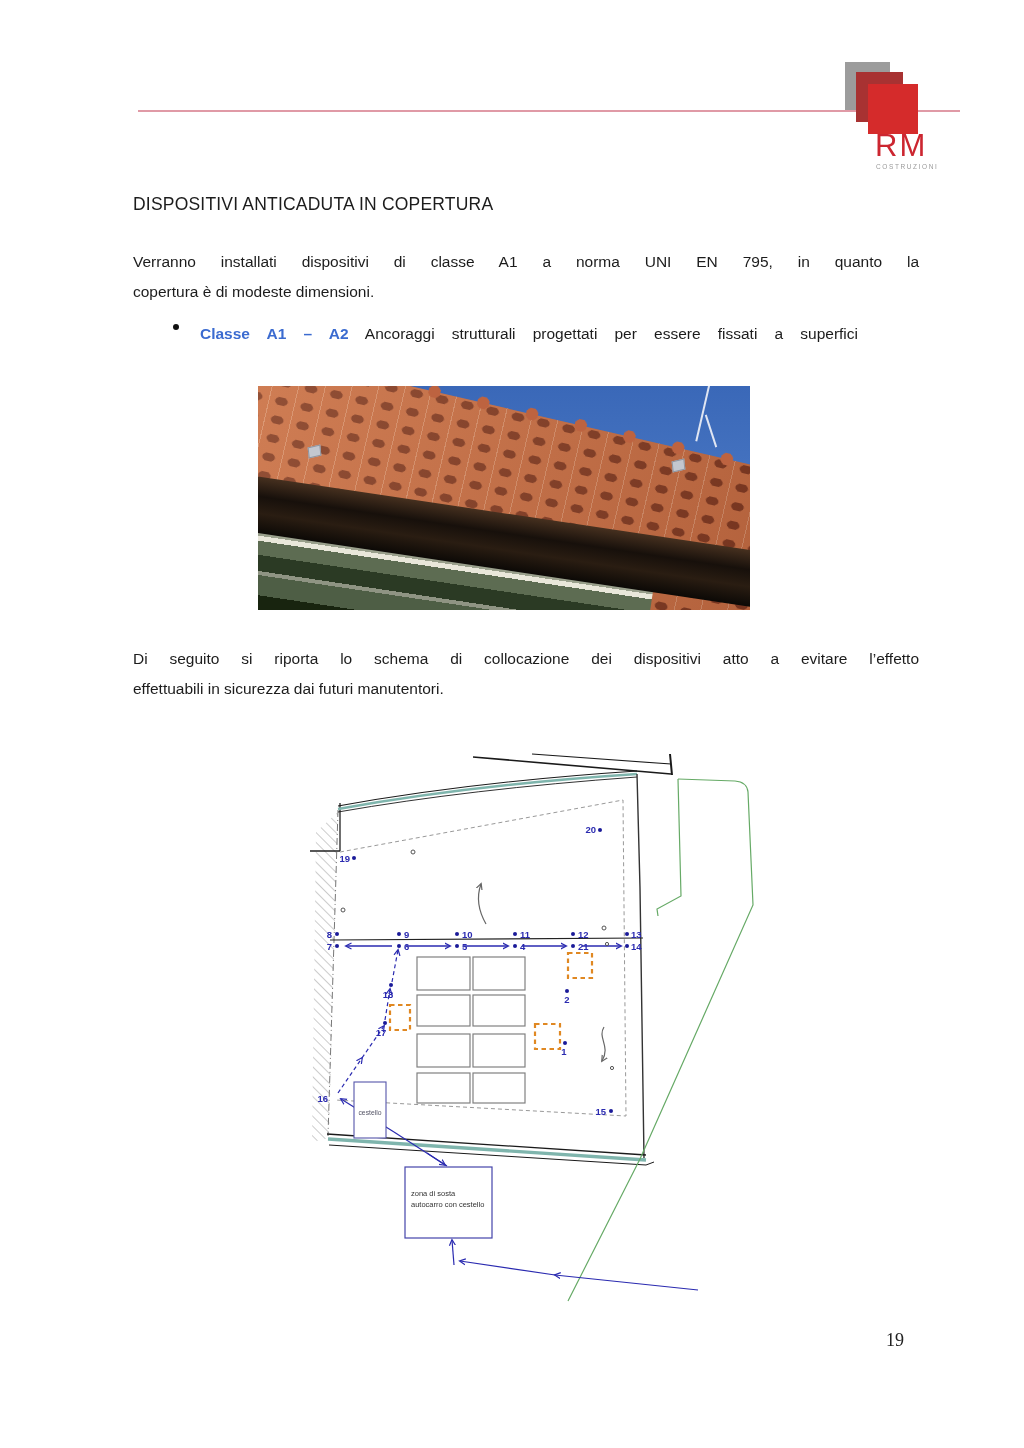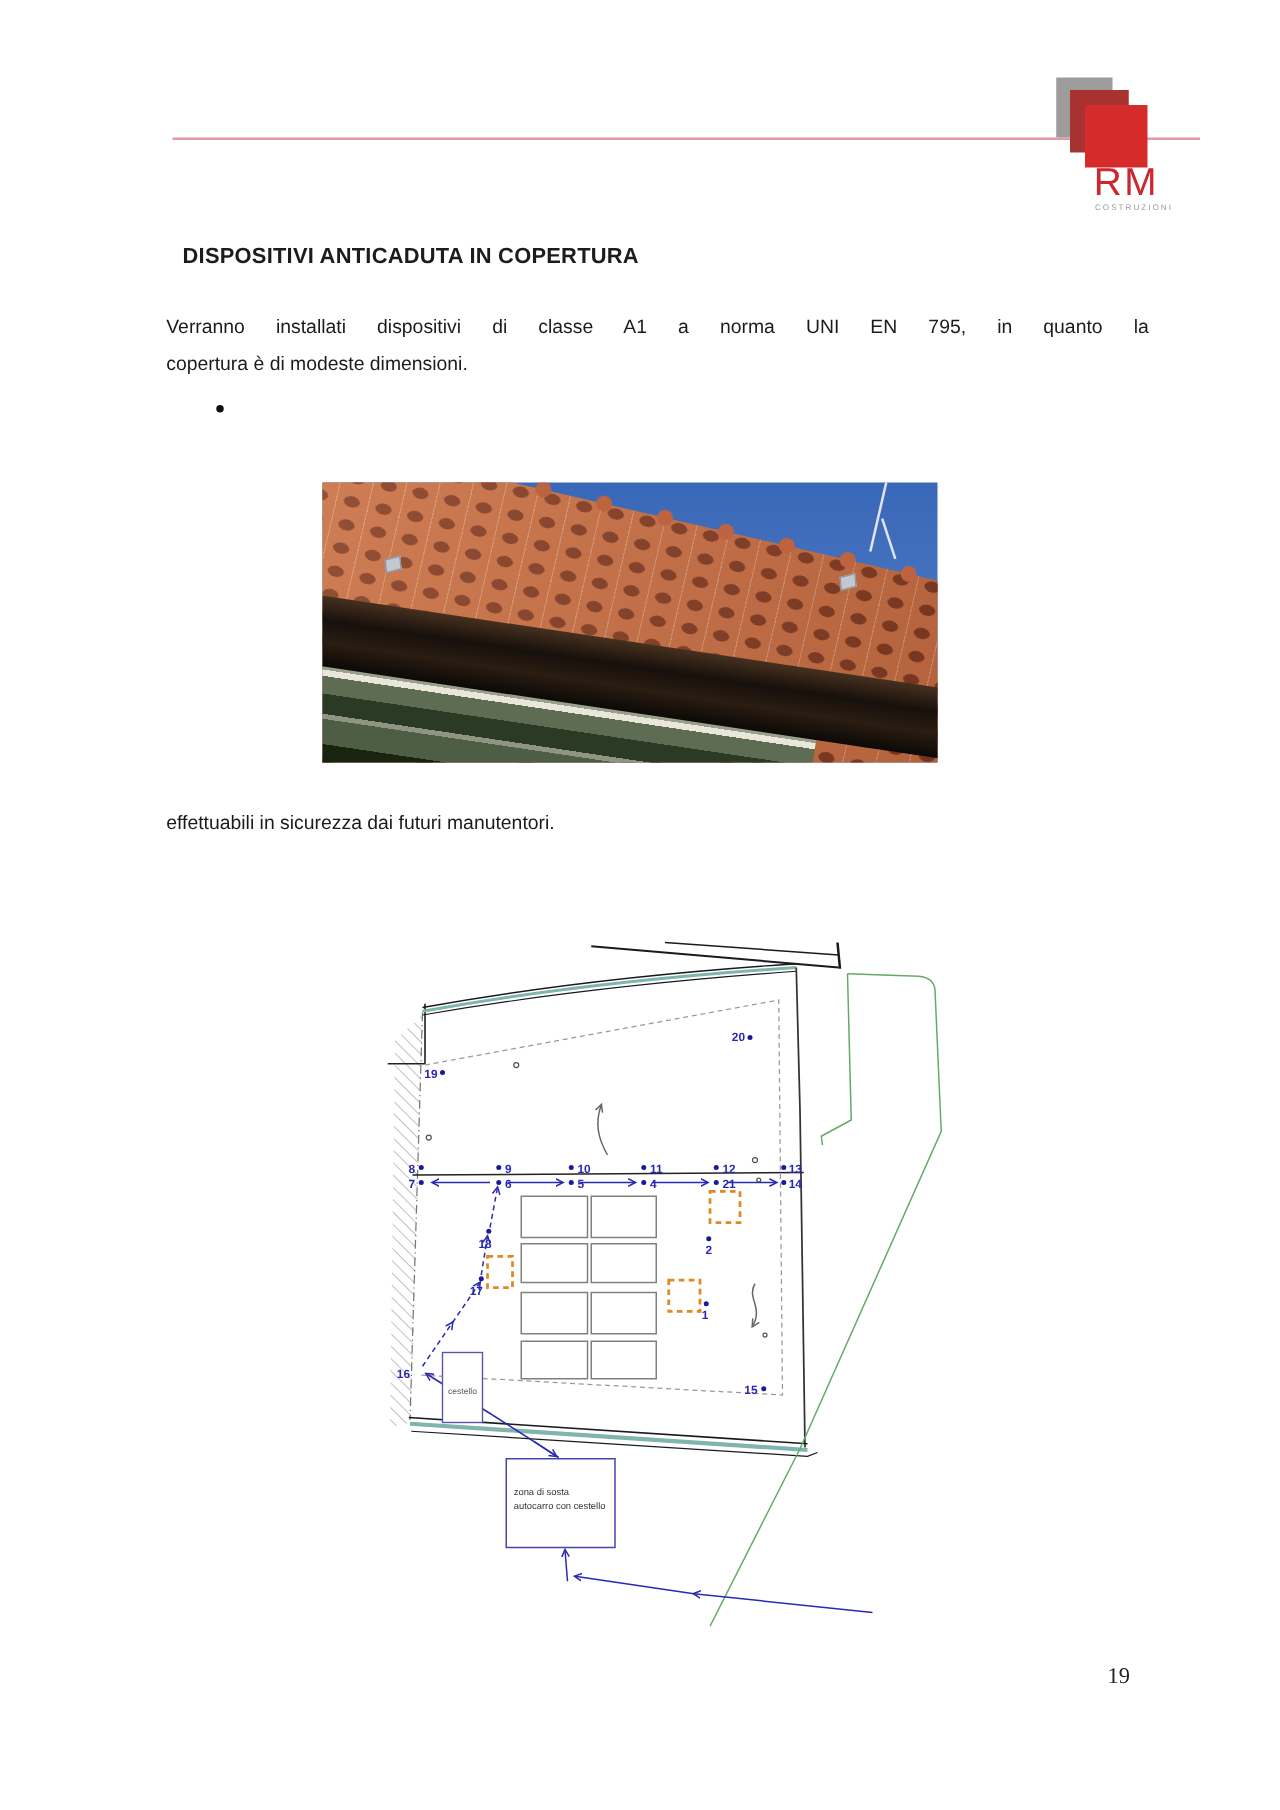--- a/index.html
+++ b/index.html
@@ -7,21 +7,21 @@
         font-family:"Liberation Sans", sans-serif;color:#1c1c1c;}
   .abs{position:absolute;}
 
   
   #header-rule{left:138px;top:110px;width:822px;height:2px;}
   .logo-sq{position:absolute;}
   #logo-rm{left:875px;top:128px;width:60px;font-size:31px;letter-spacing:2px;font-weight:400;}
   #logo-sub{left:876px;top:163px;font-size:6.5px;letter-spacing:1.6px;color:#9a9a9a;}
 
   
-  #doc-title{left:133px;top:194px;width:700px;font-size:17.5px;font-weight:700;letter-spacing:.2px;margin-left:13px;}
+  #doc-title{left:133px;top:194px;width:700px;font-size:17.5px;font-weight:400;letter-spacing:.2px;}
   .para{left:133px;width:786px;font-size:15.5px;line-height:30px;}
   .jline{text-align:justify;text-align-last:justify;}
   #para1{top:247px;}
   #para2{top:644px;}
   #bullet-block{left:200px;top:316px;width:658px;font-size:15.5px;line-height:36px;}
   #bullet-dot{left:173px;top:324px;width:6px;height:6px;border-radius:50%;background:#111;}
   .term{font-weight:700;}
 
   
   #photo{left:258px;top:386px;width:492px;height:224px;overflow:hidden;background:linear-gradient(180deg,#3a68b8 0%,#4a78c4 60%);}
@@ -70,36 +70,38 @@
 
   <div class="abs" id="doc-title">DISPOSITIVI ANTICADUTA IN COPERTURA</div>
 
   <div class="abs para" id="para1">
     <div class="jline">Verranno installati dispositivi di classe A1 a norma UNI EN 795, in quanto la</div>
     <div>copertura è di modeste dimensioni.</div>
   </div>
 
   <div class="abs" id="bullet-dot"></div>
   <div class="abs" id="bullet-block">
+    <div class="jline"><span class="term" style="color:#3b6bd0;">Classe A1 – A2</span><span> Ancoraggi strutturali progettati per essere fissati a superfici</span></div>
   </div>
 
   <div class="abs" id="photo">
     <div class="wire" style="left:444px;top:-4px;width:2px;height:60px;transform:rotate(13deg);"></div>
     <div class="wire" style="left:452px;top:28px;width:2px;height:34px;transform:rotate(-18deg);"></div>
     <div id="tiles">
       <div id="ridge-caps"></div>
     </div>
     <div class="anchor" style="left:50px;top:60px;"></div>
     <div class="anchor" style="left:414px;top:74px;"></div>
     <div class="anchor" style="left:446px;top:178px;"></div>
     <div id="under-eave"></div>
     <div id="fascia"></div>
   </div>
 
   <div class="abs para" id="para2">
+    <div class="jline">Di seguito si riporta lo schema di collocazione dei dispositivi atto a evitare l’effetto</div>
     <div>effettuabili in sicurezza dai futuri manutentori.</div>
   </div>
 
   <svg class="abs" id="diagram" viewBox="0 0 470 560">
     <defs>
       <pattern id="hatch" width="7" height="7" patternUnits="userSpaceOnUse" patternTransform="rotate(-45)">
         <line x1="0" y1="0" x2="0" y2="7" stroke="#9a9a9a" stroke-width="1"></line>
       </pattern>
       <marker id="mb" markerWidth="9" markerHeight="9" refX="5.5" refY="4" orient="auto" markerUnits="userSpaceOnUse">
         <path d="M0,1 L6,4 L0,7" fill="none" stroke="#2a2ab0" stroke-width="1.2"></path>

